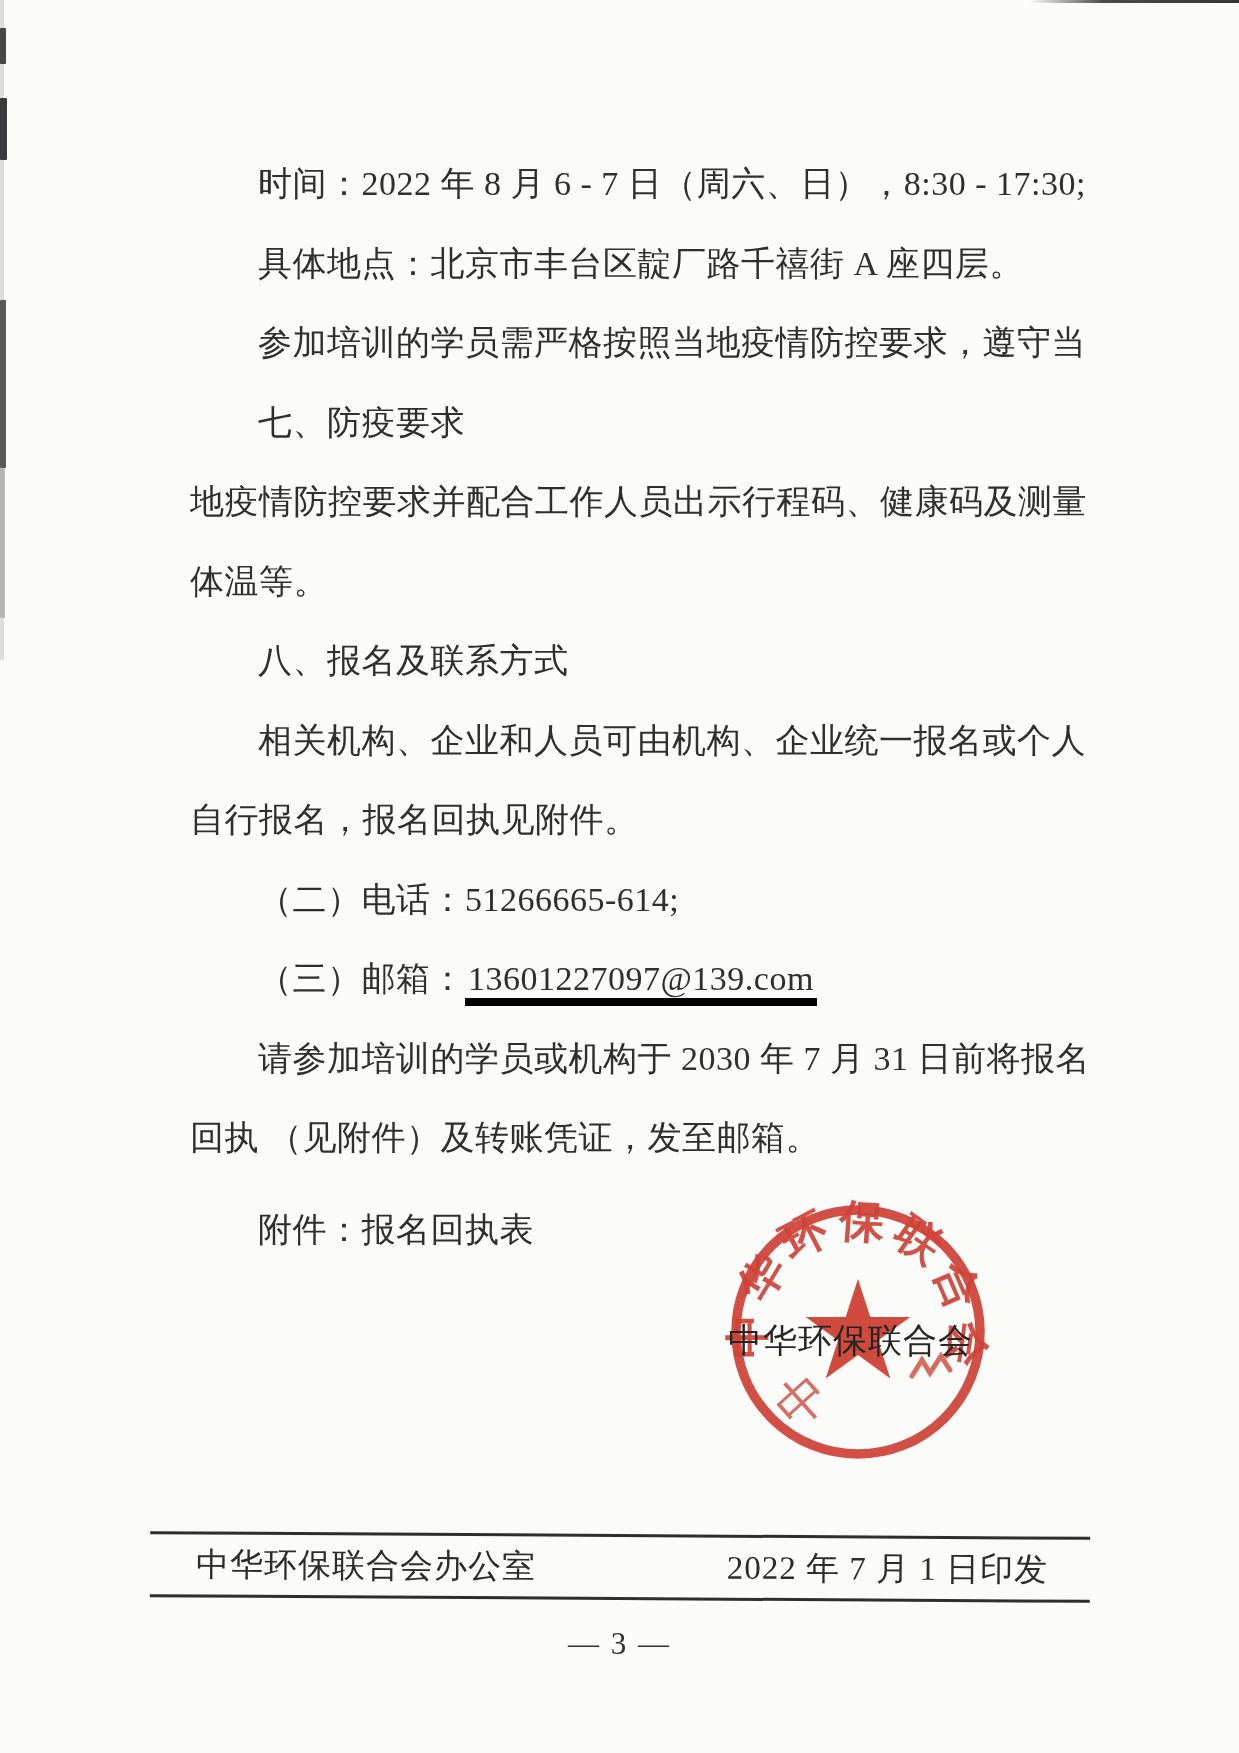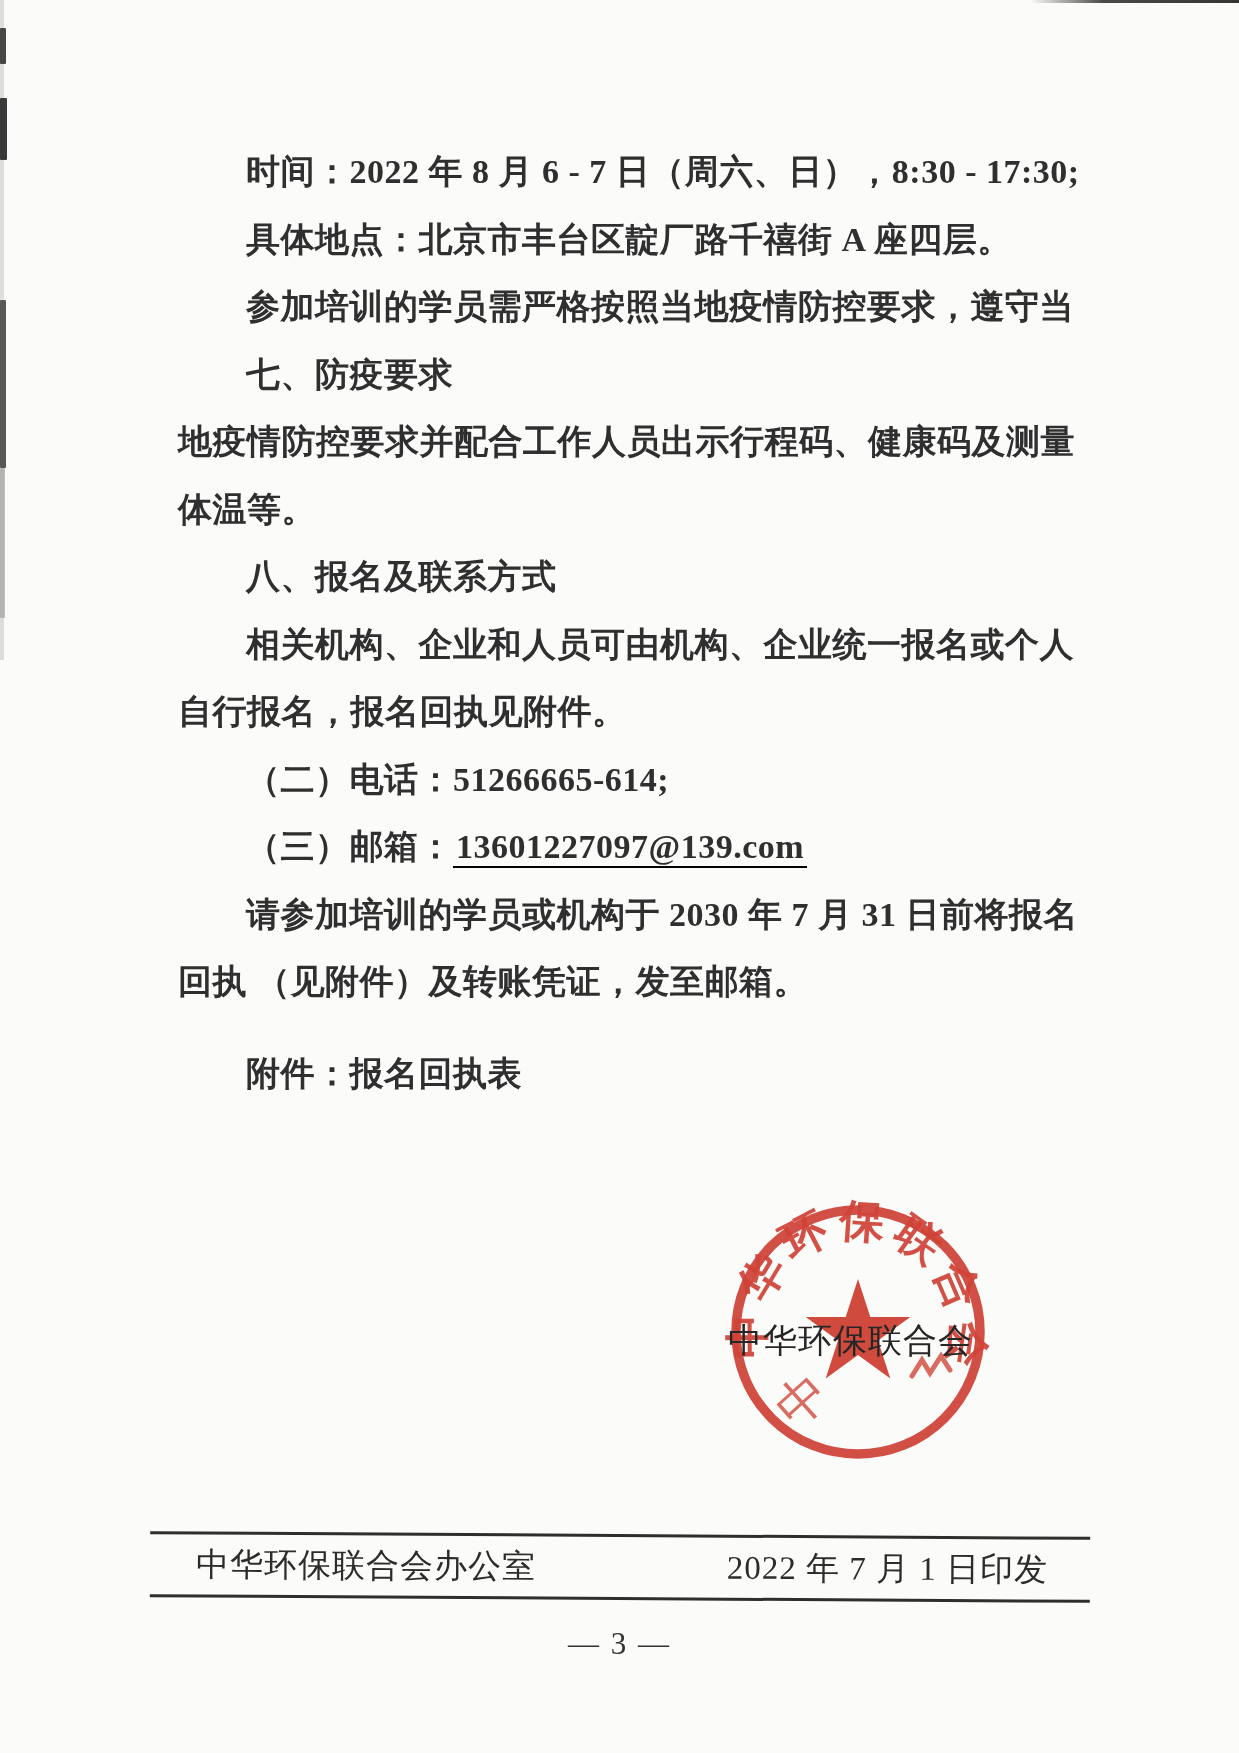--- a/index.html
+++ b/index.html
@@ -26,25 +26,25 @@
   .seg4{top:468px;height:150px;width:5px;background:#9c9c9a;opacity:.65;}
   .edge-top{position:absolute;top:0;left:1030px;width:209px;height:3px;
     background:linear-gradient(to right,rgba(70,70,70,0),#4a4a48 35%,#353533);}
 
   
   .bodytext{
     position:absolute;left:178px;top:138px;width:910px;
     font-size:34px;line-height:67.5px;
     letter-spacing:0.5px;
   }
-  .bodytext p{margin:0;white-space:nowrap;font-weight:bold;}
+  .bodytext p{margin:12px;white-space:nowrap;}
   .indent{text-indent:68px;}
   .gap-before{margin-top:24px !important;}
   .email{
-    border-bottom:2px solid #000000;
+    border-bottom:8px solid #000000;
     padding:0 3px 1px 3px;
     text-align:center;
   }
 
   
   .seal{position:absolute;left:722px;top:1196px;width:272px;height:272px;z-index:1;}
 
   
   .signature{
     position:absolute;left:728px;top:1320px;z-index:2;

